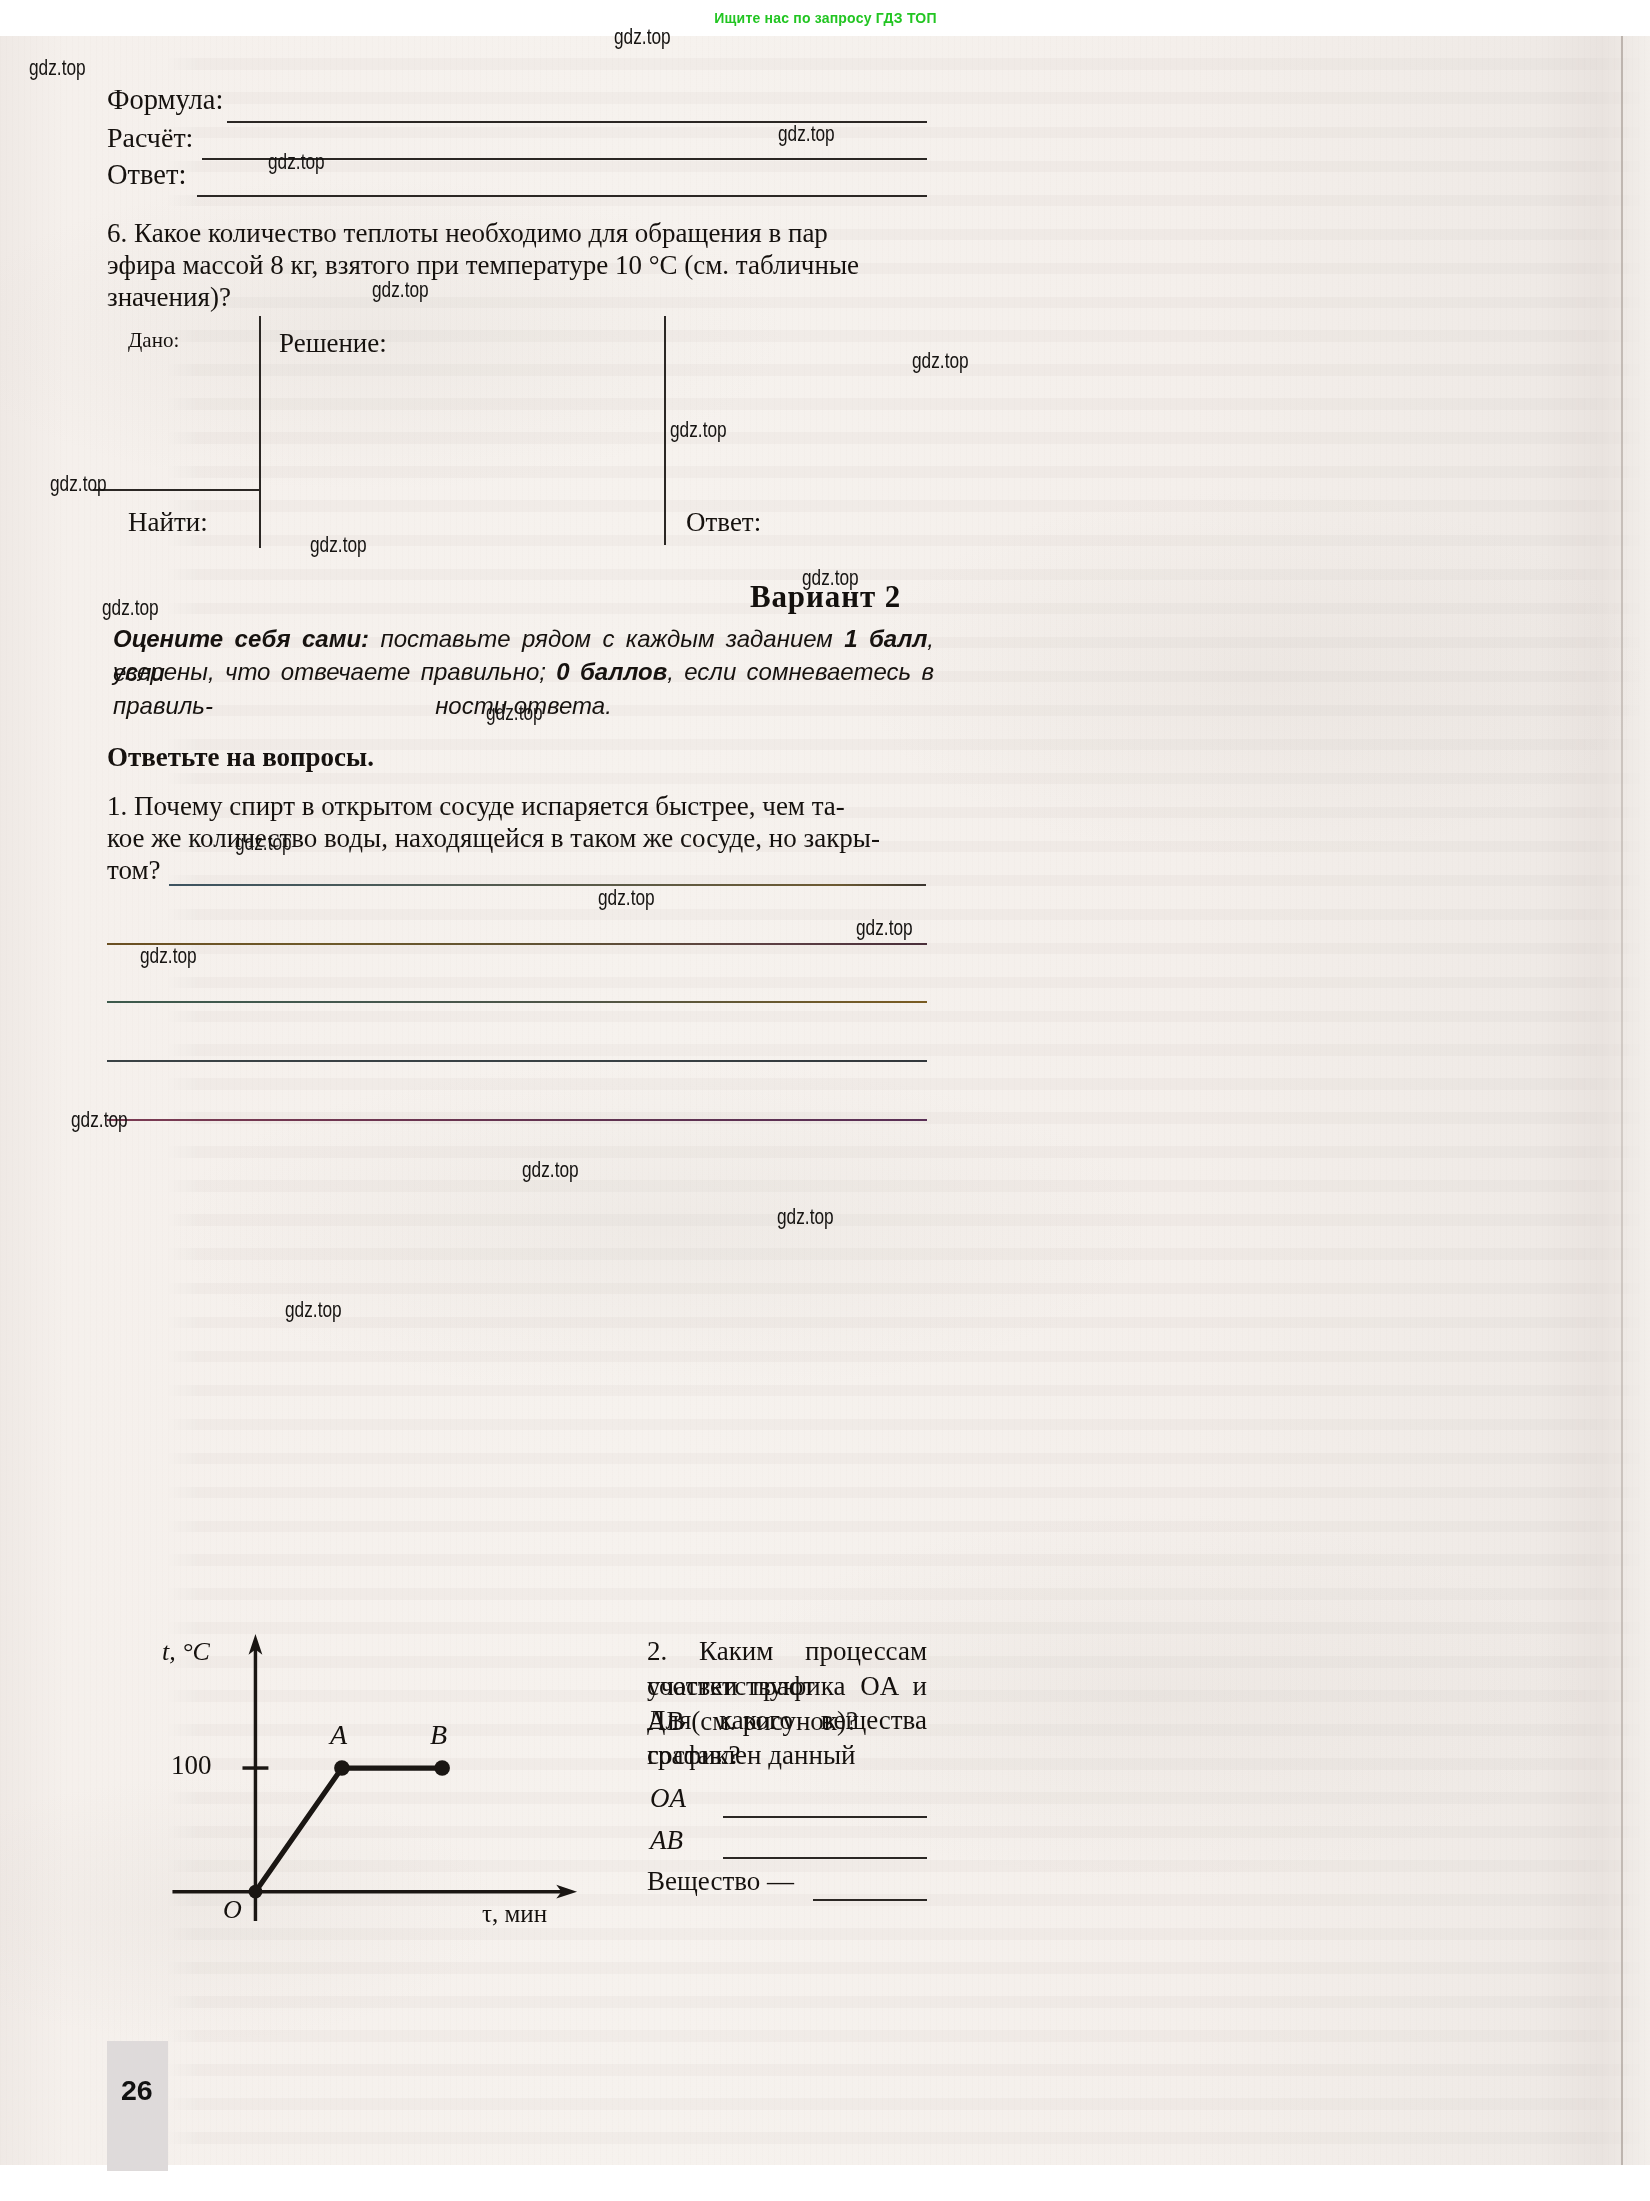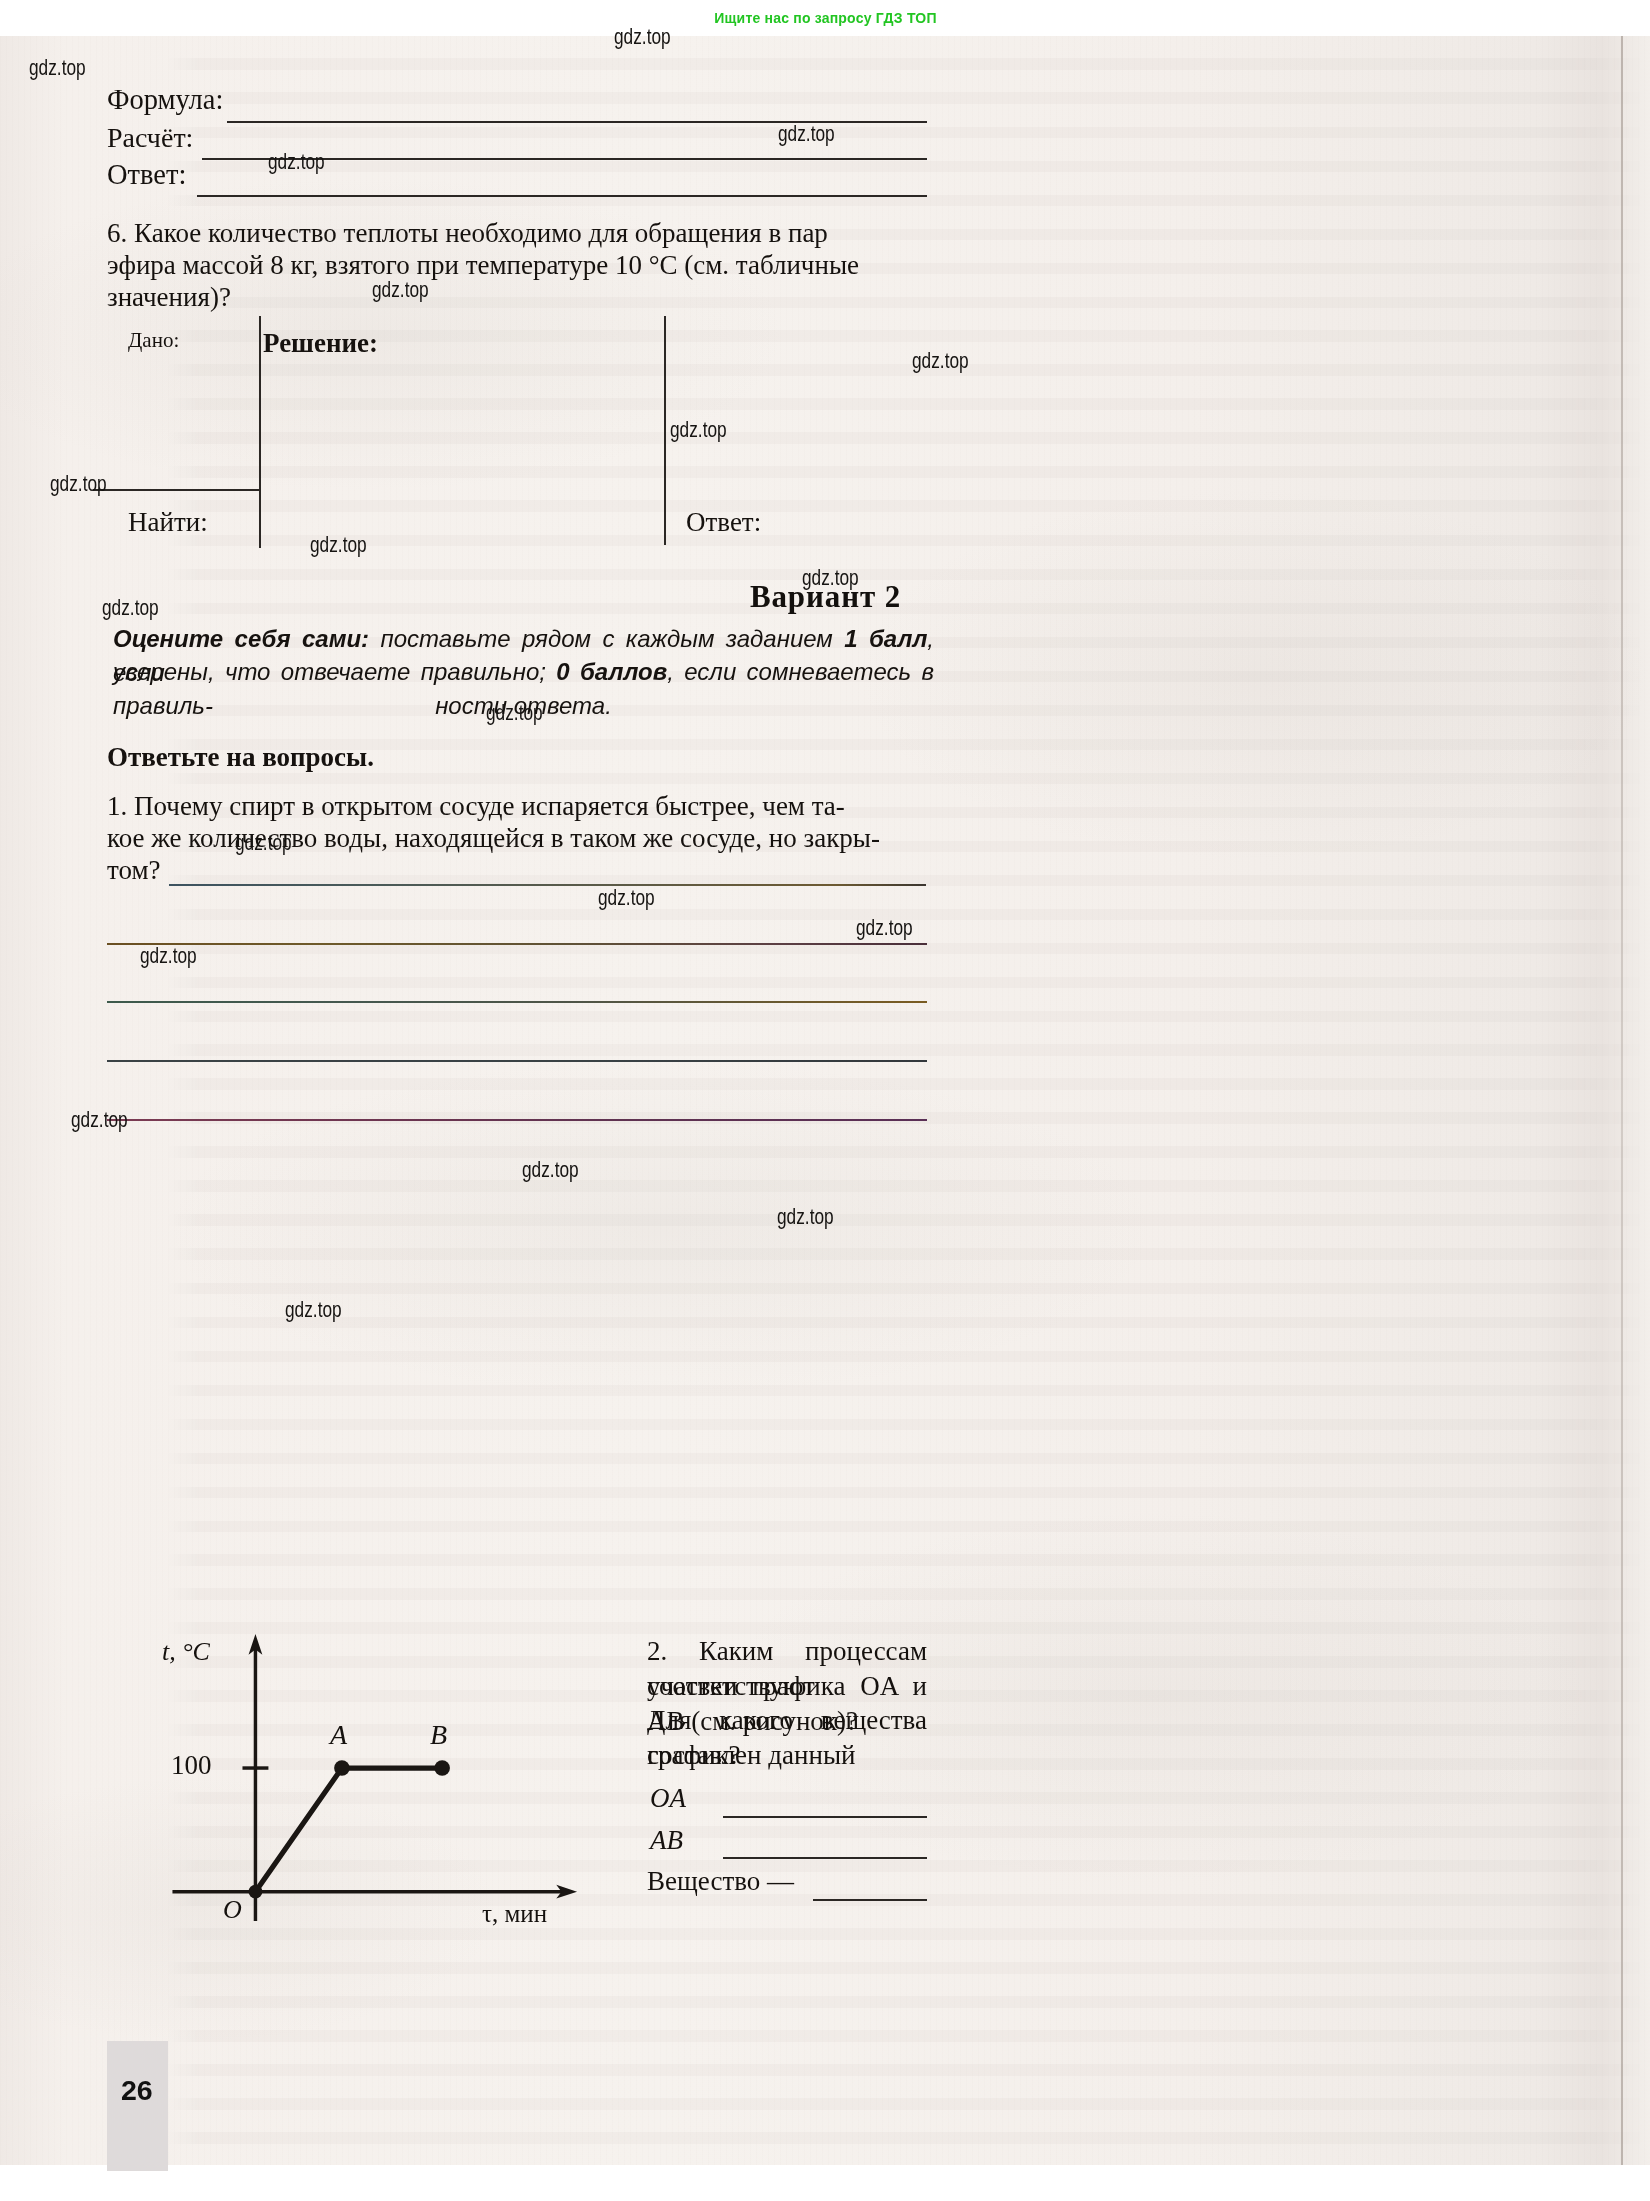--- a/index.html
+++ b/index.html
@@ -148,21 +148,21 @@
 
 <div class="para" style="left:107px;top:216px;width:820px;">6. Какое  количество  теплоты  необходимо  для  обращения  в  пар</div>
 <div class="para" style="left:107px;top:248px;width:820px;">эфира  массой  8  кг,  взятого  при  температуре  10  °C  (см.  табличные</div>
 <div class="para" style="left:107px;top:280px;width:820px;">значения)?</div>
 
 <div class="rule" style="left:259px;top:316px;width:1.7px;height:221px;background:#2b2724;"></div>
 <div class="rule" style="left:259px;top:515px;width:1.7px;height:33px;background:#2b2724;"></div>
 <div class="rule" style="left:664px;top:316px;width:1.7px;height:229px;background:#2b2724;"></div>
 
 <div class="t" style="left:128px;top:328px;font-size:21px;text-align:right;">Дано:</div>
-<div class="t" style="left:263px;top:328px;font-size:27px;font-weight:bold;">Решение:</div>
+<div class="t" style="left:279px;top:328px;font-size:27px;">Решение:</div>
 
 <div class="rule" style="left:93px;top:489px;width:168px;"></div>
 
 <div class="t" style="left:128px;top:507px;font-size:27px;">Найти:</div>
 <div class="t" style="left:686px;top:507px;font-size:27px;">Ответ:</div>
 
 <div class="variant" style="left:0;top:579px;">Вариант 2</div>
 
 <div class="assess" style="left:107px;top:622px;width:821px;">
   <b>Оцените себя сами:</b><span> поставьте рядом с каждым заданием </span><b>1 балл</b><span>, если</span>

